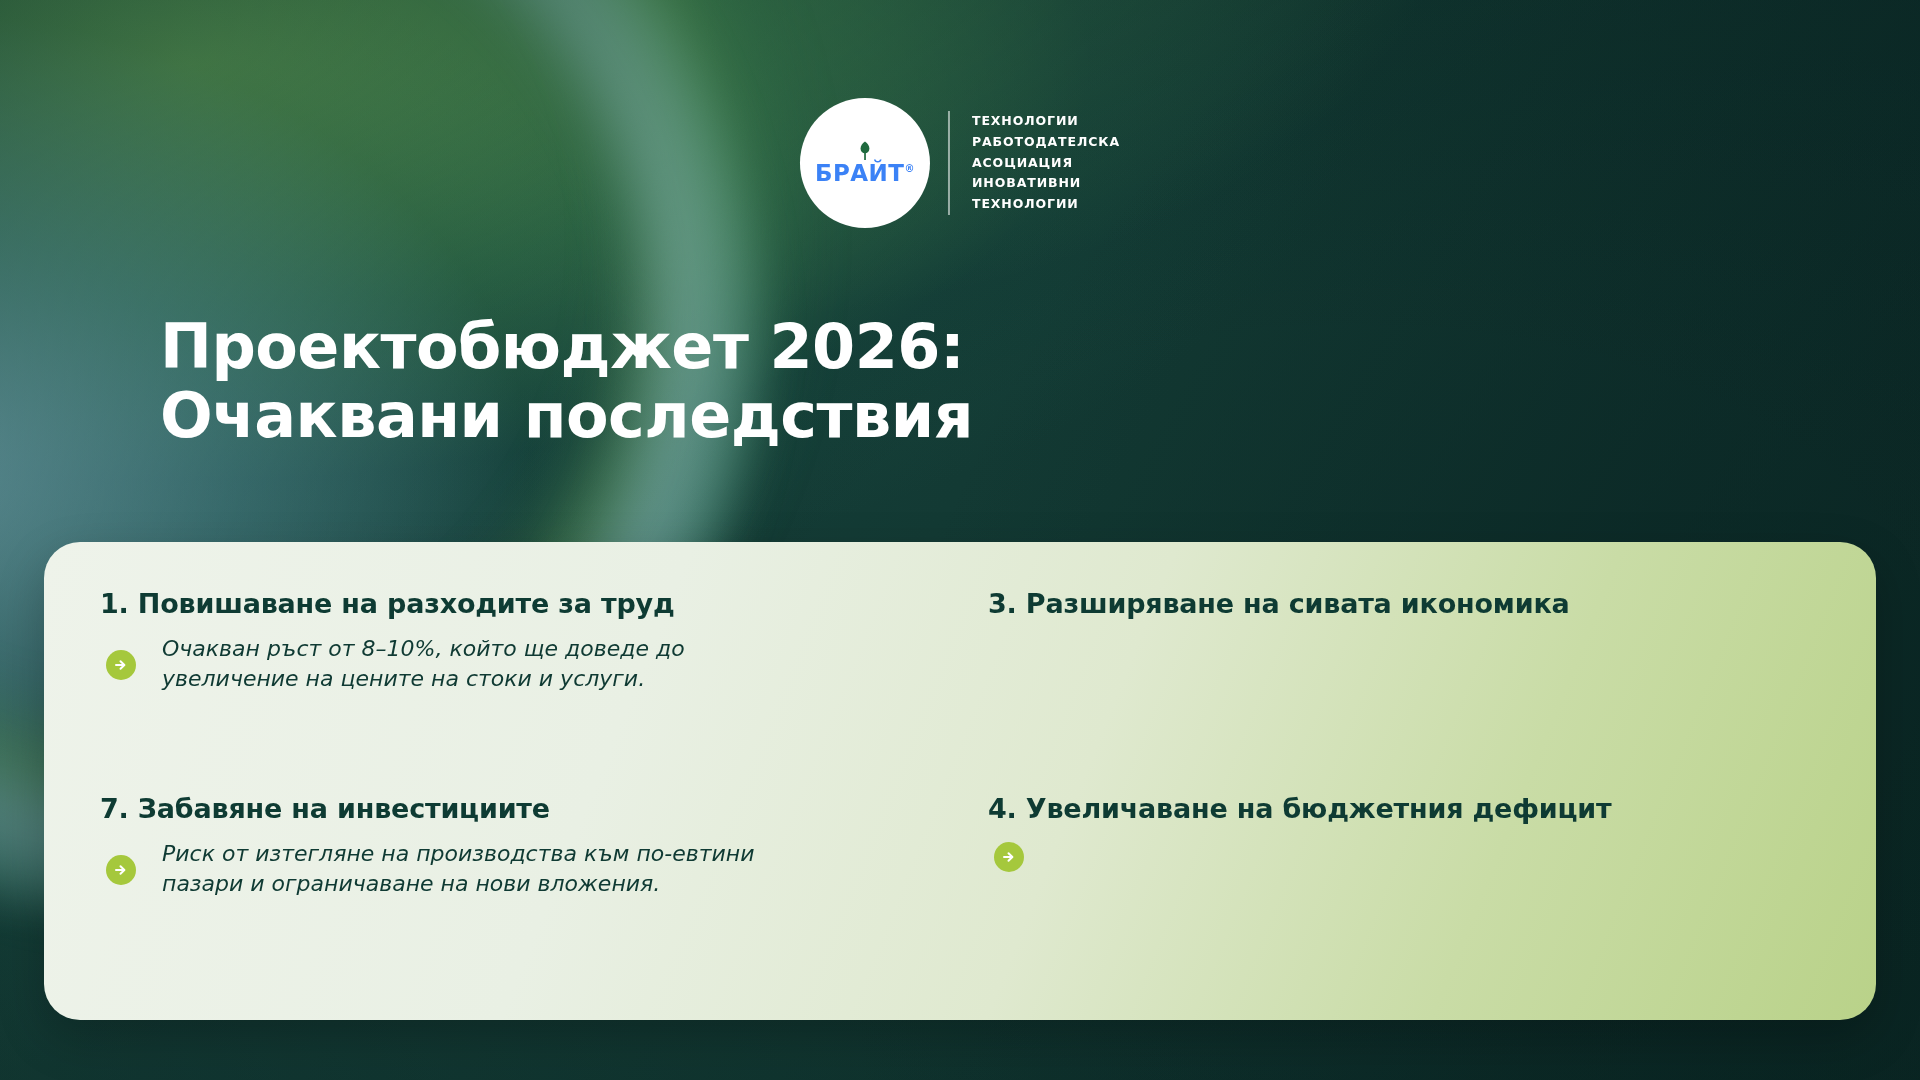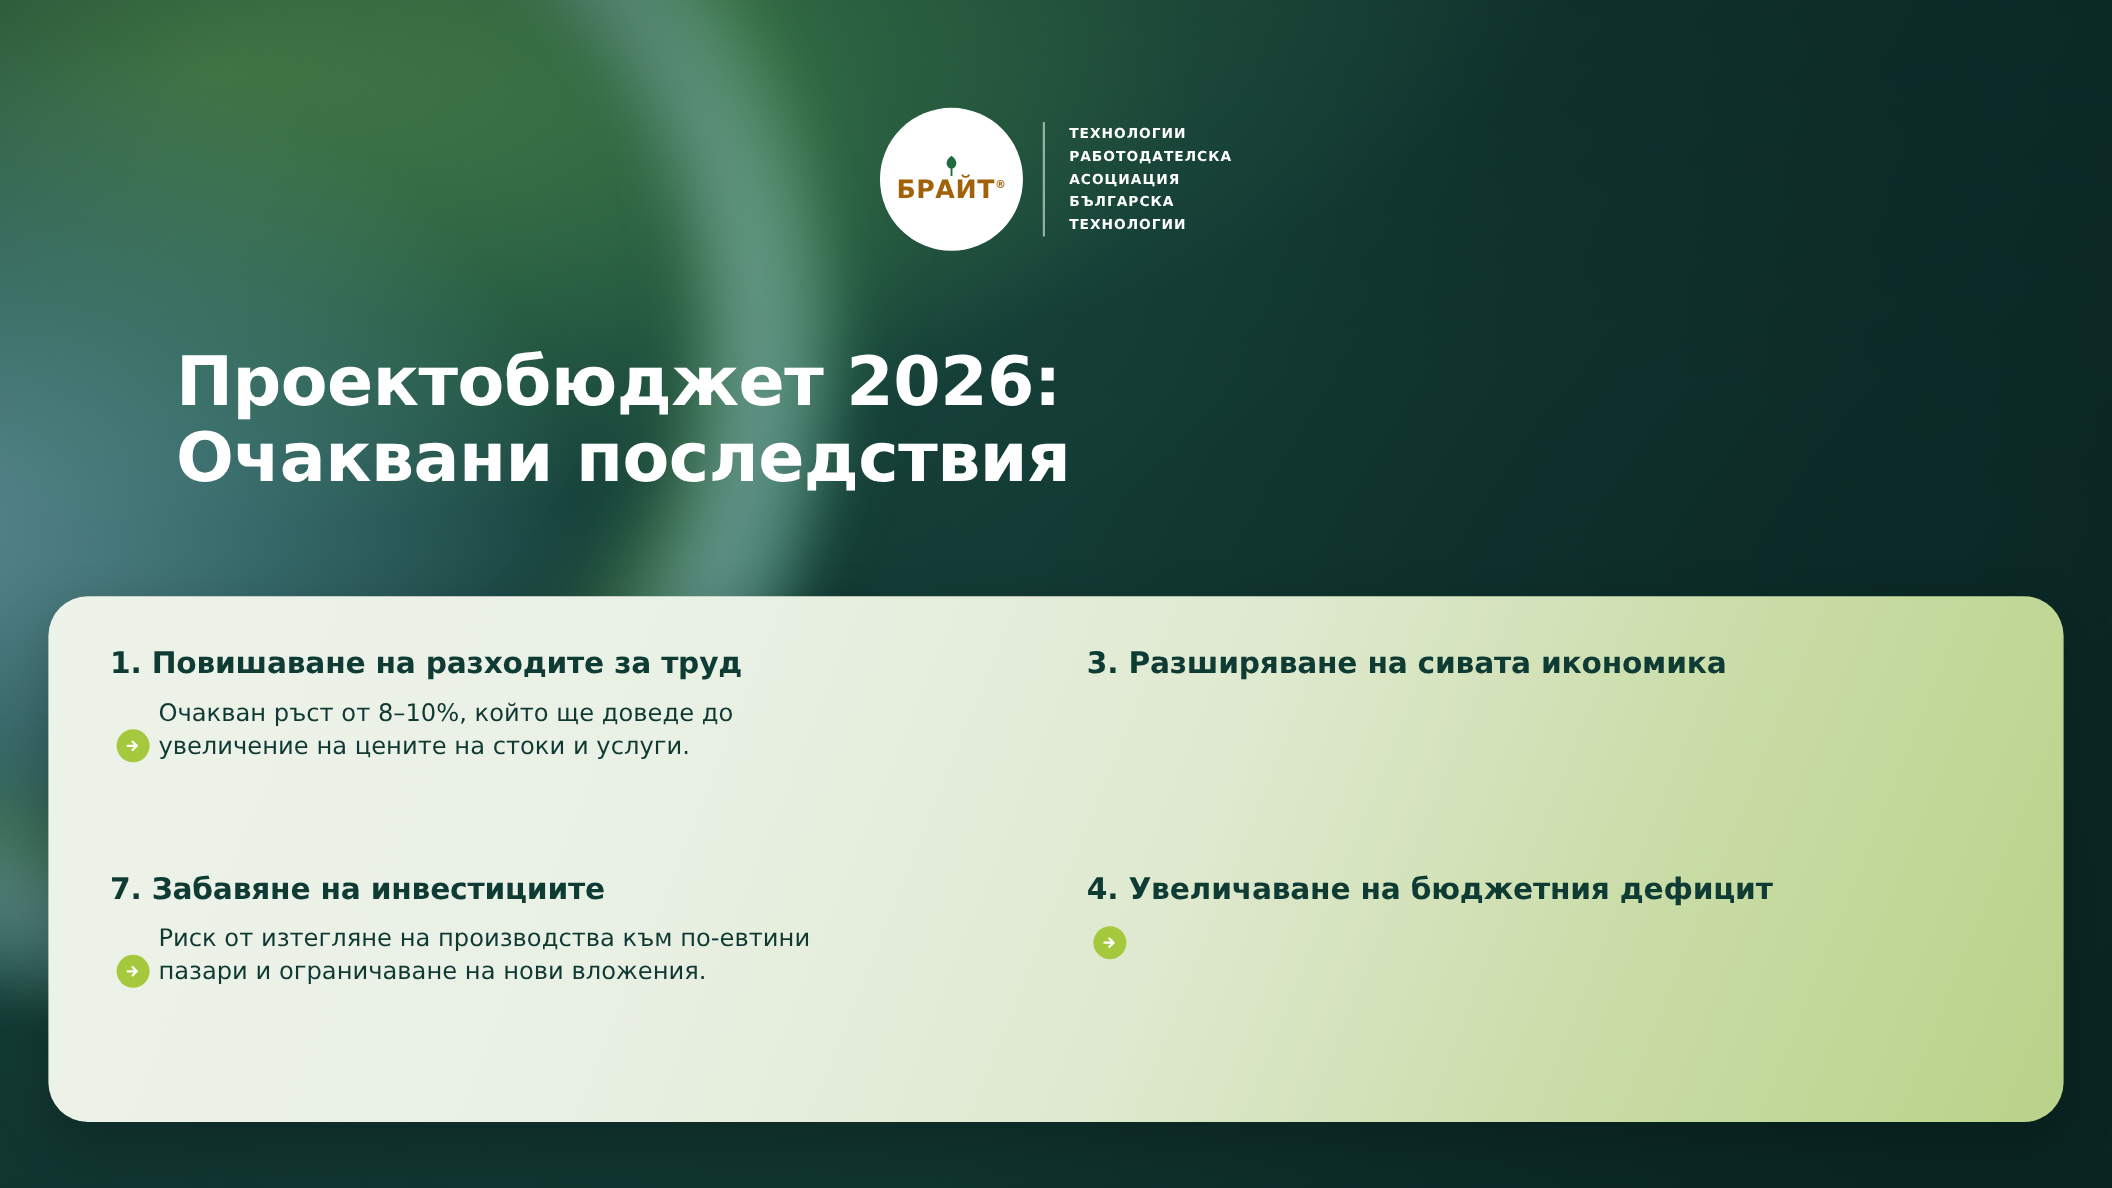--- a/index.html
+++ b/index.html
@@ -84,21 +84,21 @@
   .logo-tree {
     width: 18px;
     height: 20px;
     margin-bottom: 1px;
   }
   .logo-word {
     font-family: "DejaVu Sans", sans-serif;
     font-weight: 700;
     font-size: 23px;
     letter-spacing: 0.5px;
-    color: #a16207;
+    color: #3b82f6;
     line-height: 1;
     position: relative;
   }
   .logo-word sup {
     font-size: 10px;
     vertical-align: super;
   }
   .logo-divider {
     width: 2px;
     height: 104px;
@@ -156,23 +156,24 @@
     color: #0e3b33;
     font-size: 27px;
     font-weight: 700;
     line-height: 1.2;
     margin-bottom: 14px;
     letter-spacing: -0.2px;
   }
 
   .item-body {
     display: flex;
-    align-items: flex-end;
-    gap: 8px;
+    align-items: center;
+    gap: 26px;
     padding-left: 6px;
+    font-style: italic;
   }
 
   .arrow-icon {
     flex: none;
     width: 30px;
     height: 30px;
     border-radius: 50%;
     background: #a5c83c;
     display: flex;
     align-items: center;
@@ -208,21 +209,21 @@
         <rect x="8.2" y="11.4" width="1.7" height="7.6" fill="#1f6a3e"></rect>
       </svg>
       <div class="logo-word"><span>БРАЙТ</span><sup>®</sup></div>
     </div>
   </div>
   <div class="logo-divider"></div>
   <div class="logo-text">
     <div>ТЕХНОЛОГИИ</div>
     <div>РАБОТОДАТЕЛСКА</div>
     <div>АСОЦИАЦИЯ</div>
-    <div>БЪЛГАРСКА</div>
+    <div>ИНОВАТИВНИ</div>
     <div>ТЕХНОЛОГИИ</div>
   </div>
 </div>
 
 <h1 class="title">
   <span class="line">Проектобюджет 2026:</span>
   <span class="line">Очаквани последствия</span>
 </h1>
 
 <div class="card">

